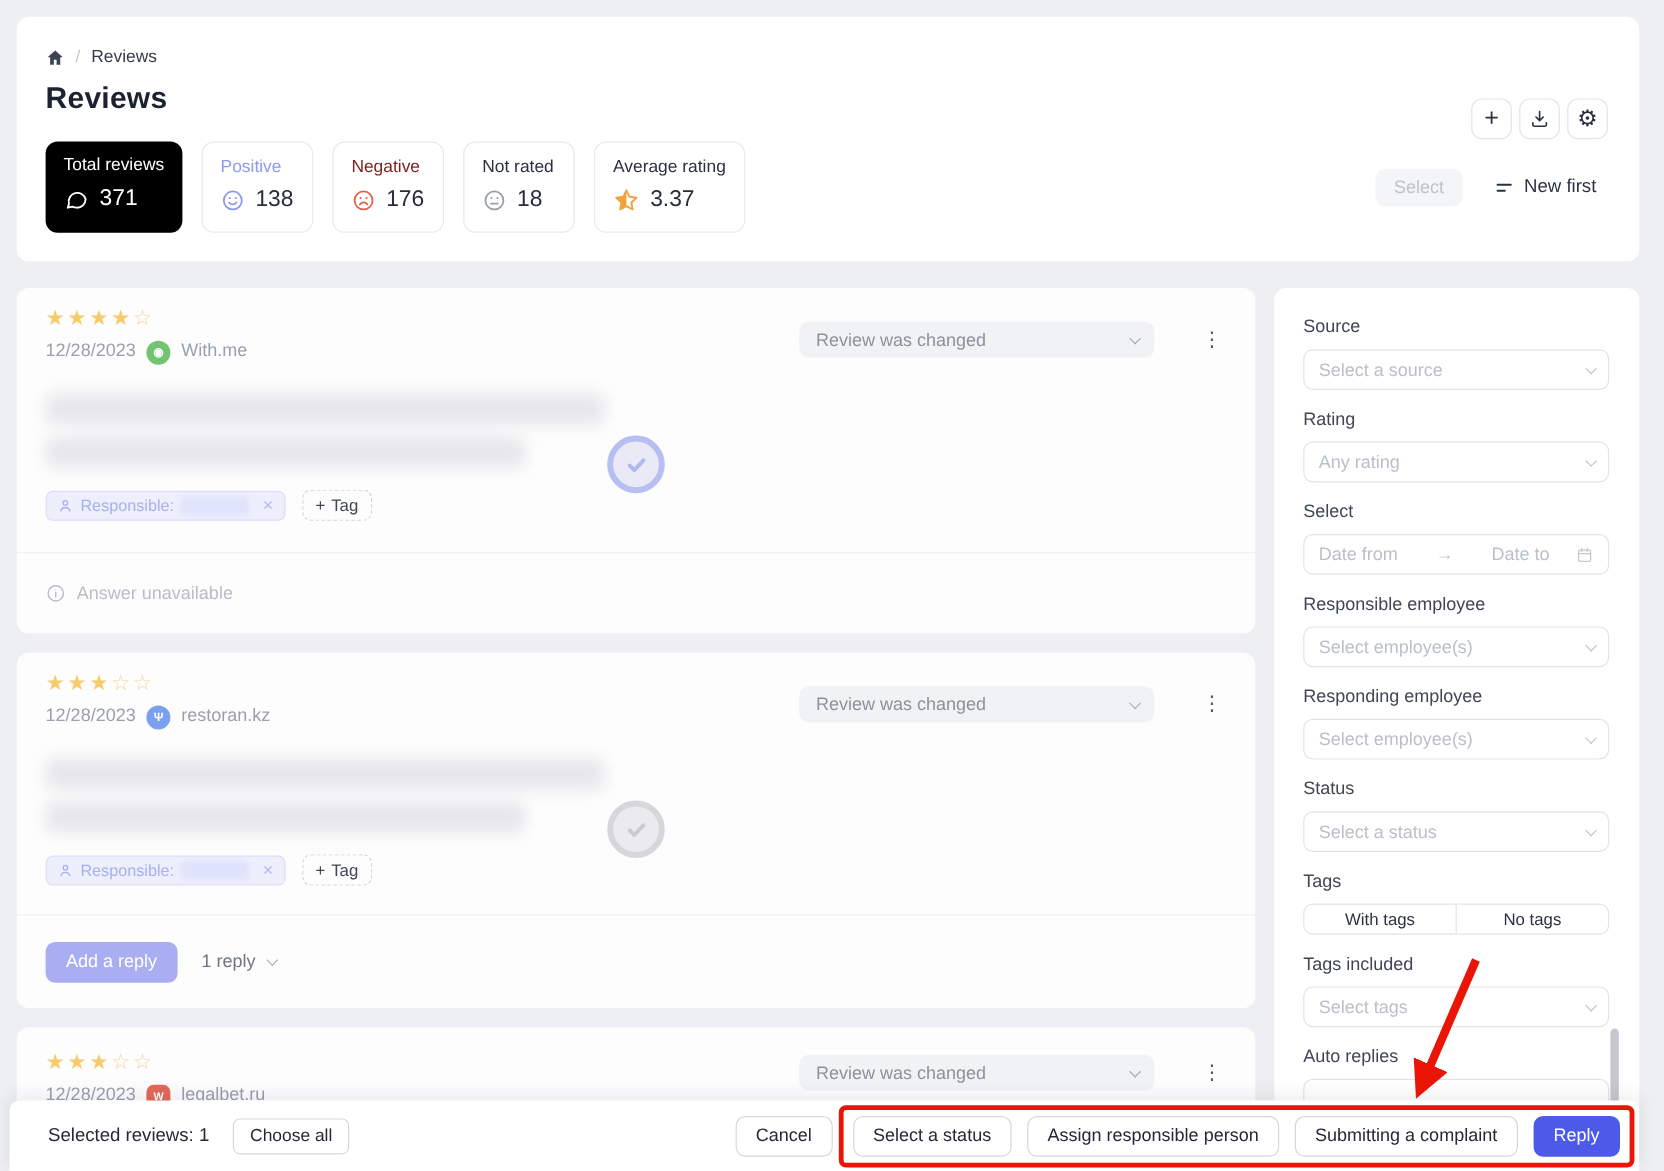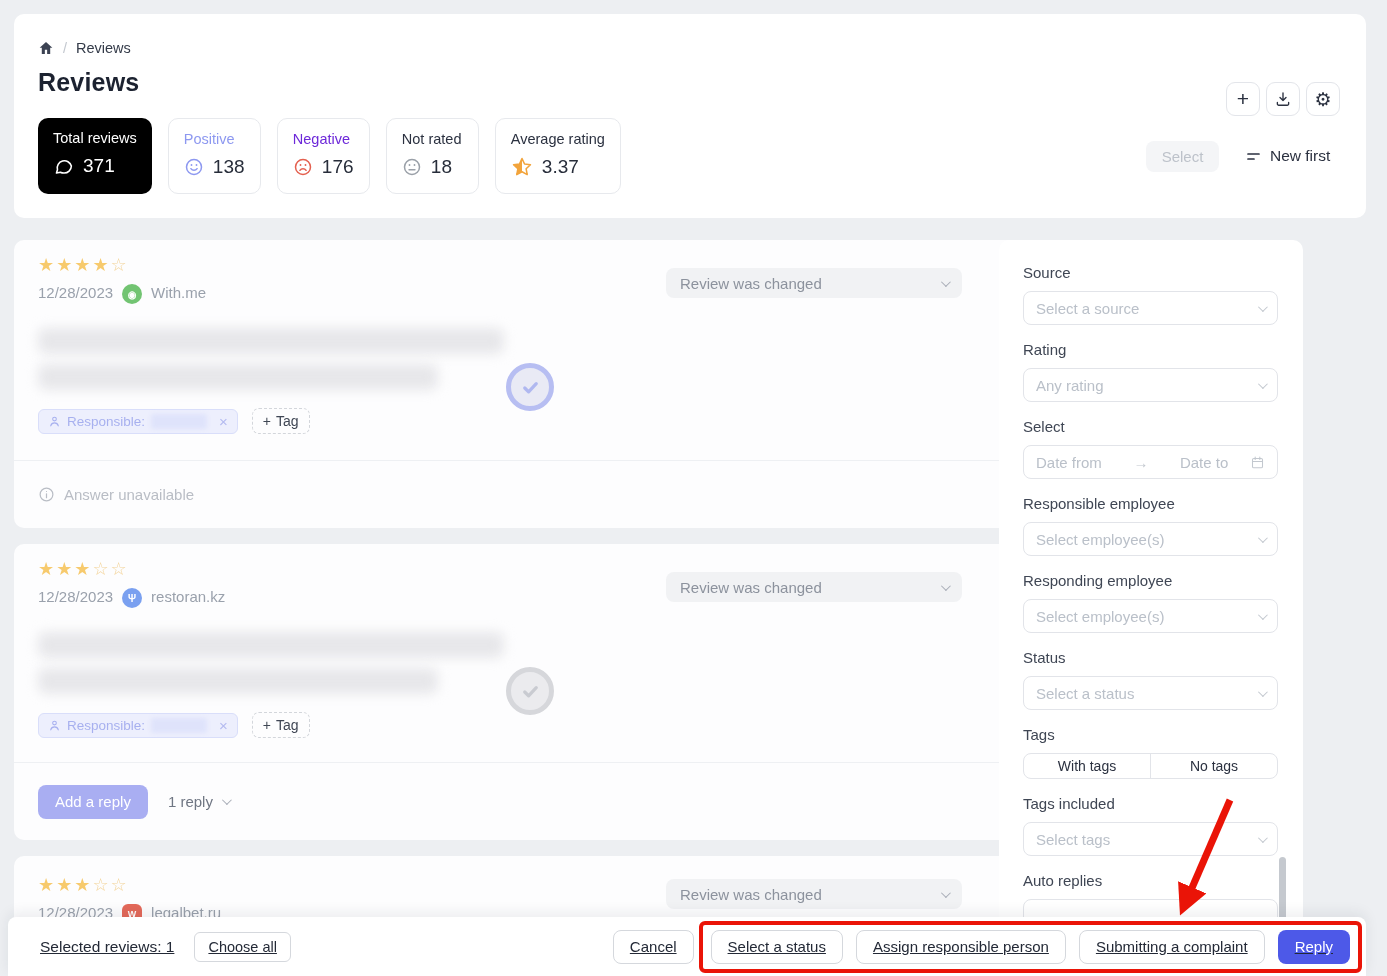--- a/index.html
+++ b/index.html
@@ -22,21 +22,21 @@
   .stat-card {
     height: 76px; border-radius: 10px; padding: 12px 15px;
     background: #fff; border: 1px solid #e7e9ed; min-width: 93px;
   }
   .stat-card .label { font-size: 14.5px; color: #2b3140; white-space: nowrap; }
   .stat-card .value-row { display: flex; align-items: center; gap: 9px; margin-top: 9px; }
   .stat-card .value { font-size: 19px; font-weight: 500; color: #272d3a; }
   .stat-total { background: #000000; border: none; }
   .stat-total .label, .stat-total .value { color: #ffffff; }
   .stat-positive .label { color: #8d98f0; }
-  .stat-negative .label { color: #6d28d9; }
+  .stat-negative .label { color: #7f1d1d; }
   .icon-btns { position: absolute; top: 68px; right: 26px; display: flex; gap: 6px; }
   .icon-btn {
     width: 34px; height: 34px; border: 1px solid #e3e5ea; border-radius: 9px;
     background: #fff; display: flex; align-items: center; justify-content: center;
     font-size: 19px; color: #2b3140; cursor: pointer;
   }
   .select-btn {
     position: absolute; left: 1132px; top: 127px; width: 73px; height: 31px;
     background: #f4f5f7; border: none; border-radius: 8px;
     font-size: 15px; color: #bdc2ca; font-family: inherit;
@@ -94,21 +94,21 @@
   .card-footer { position: absolute; left: 0; right: 0; bottom: 0; border-top: 1px solid #eef0f3; }
   .footer-1 { height: 68px; display: flex; align-items: center; gap: 9px; padding-left: 24px; font-size: 15px; color: #b9bdc5; }
   .footer-2 { height: 78px; display: flex; align-items: center; gap: 20px; padding-left: 24px; }
   .add-reply-btn {
     height: 34px; padding: 0 17px; background: #a9aef2; color: #ffffff;
     border: none; border-radius: 8px; font-size: 15px; font-family: inherit; cursor: pointer;
   }
   .replies-toggle { display: flex; align-items: center; gap: 9px; font-size: 15px; color: #6f7683; cursor: pointer; }
   
   .sidebar {
-    position: absolute; left: 999px; top: 240px; width: 304px; height: 700px;
+    position: absolute; left: 1062px; top: 240px; width: 304px; height: 700px;
     background: #ffffff; border-radius: 10px; padding: 24px 25px 0 24px;
   }
   .f-group { margin-bottom: 16px; }
   .f-label { font-size: 15px; color: #3f4654; margin-bottom: 10px; }
   .f-field {
     height: 34px; border: 1px solid #e2e4e9; border-radius: 8px;
     display: flex; align-items: center; padding: 0 12px; gap: 8px;
     font-size: 15px; color: #bac0c9; cursor: pointer; background: #fff;
   }
   .f-field .grow { flex: 1; }
@@ -119,21 +119,21 @@
   .segmented .seg { flex: 1; display: flex; align-items: center; justify-content: center; font-size: 14px; color: #2b3140; cursor: pointer; }
   .segmented .seg + .seg { border-left: 1px solid #e2e4e9; }
   .sb-thumb { position: absolute; left: 280px; top: 617px; width: 7px; height: 78px; background: #c5c9cf; border-radius: 4px; cursor: grab; }
   .chev { display: inline-block; width: 7px; height: 7px; border-right: 1.7px solid #a9aeb8; border-bottom: 1.7px solid #a9aeb8; transform: rotate(45deg) translateY(-2px); }
   .chev-light { border-color: #c3c8cf; }
   
   .action-bar {
     position: absolute; left: 8px; top: 917px; width: 1358px; height: 59px;
     background: #ffffff; border-radius: 8px 8px 0 0;
     box-shadow: 0 -4px 14px rgba(30,35,50,.08);
-    display: flex; align-items: center; padding: 0 4px 0 32px; z-index: 50; text-decoration: underline;
+    display: flex; align-items: center; padding: 0 4px 0 32px; z-index: 50;
   }
   .sel-count { font-size: 15.5px; font-weight: 500; color: #232936; }
   .choose-all {
     margin-left: 20px; height: 30px; padding: 0 13px; background: #fff;
     border: 1px solid #d5d8dd; border-radius: 6px; font-size: 14.5px; color: #232936;
     font-family: inherit; cursor: pointer;
   }
   .bar-right { margin-left: auto; display: flex; align-items: center; }
   .bar-btn {
     height: 34px; padding: 0 16px; background: #fff; border: 1px solid #d5d8dd;

